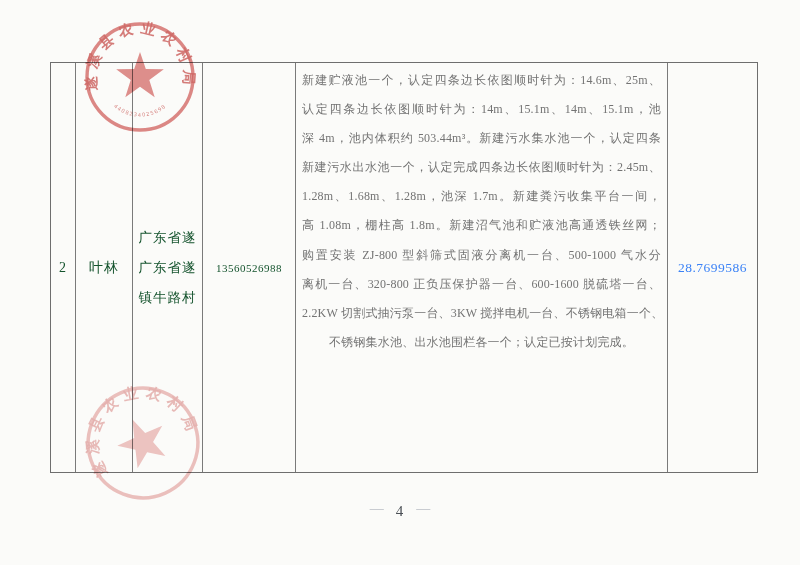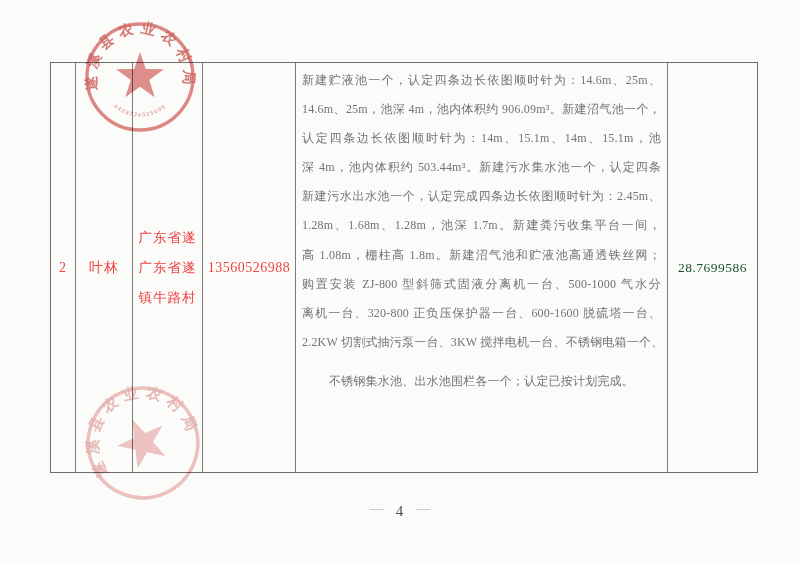--- a/index.html
+++ b/index.html
@@ -25,21 +25,21 @@
     grid-template-columns: 25px 57px 70px 93px 372px 1fr;
     background: transparent;
   }
   .cell {
     border-right: 1px solid #7a7a7a;
     box-sizing: border-box;
     display: flex;
     align-items: center;
     justify-content: center;
     font-size: 14px;
-    color: #ef4444;
+    color: #14532d;
     letter-spacing: 1px;
     overflow: hidden;
   }
   .cell:last-child { border-right: none; }
   .cell.address {
     flex-direction: column;
     line-height: 30px;
     font-size: 13.5px;
     letter-spacing: 1px;
     padding: 2px;
@@ -54,29 +54,28 @@
   .desc-line {
     height: 29.1px;
     line-height: 29.1px;
     text-align: justify;
     text-align-last: justify;
     white-space: nowrap;
     overflow: hidden;
   }
   .desc-line:last-child {
     text-align-last: center;
-    margin-top: 10px;
   }
   .addr-line {
     height: 30px; line-height: 30px;
     text-align: center;
     white-space: nowrap;
   }
-  .cell.amount { font-size: 13.5px; letter-spacing: 0.5px; color: #14532d; }
-  .cell.phone  { font-size: 14px; letter-spacing: 0.5px; }
+  .cell.amount { font-size: 13.5px; letter-spacing: 0.5px; color: #3b82f6; }
+  .cell.phone  { font-size: 11px; letter-spacing: 0.5px; }
   
   .seal {
     position: absolute;
     mix-blend-mode: multiply;
     pointer-events: none;
   }
   .seal-top    { left: 80px; top: 17px;  width: 120px; height: 120px; opacity: 0.88; }
   .seal-bottom { left: 81px; top: 381px; width: 124px; height: 124px; opacity: 0.45;
                  transform: rotate(-24deg); }
   .seal svg { overflow: visible; }
@@ -117,21 +116,20 @@
     <div class="cell address">
         <div class="addr-line">广东省遂</div>
         <div class="addr-line">广东省遂</div>
         <div class="addr-line">镇牛路村</div>
       </div>
     <div class="cell phone">
       <span>13560526988</span>
     </div>
     <div class="cell description">
         <div class="desc-line">新建贮液池一个，认定四条边长依图顺时针为：14.6m、25m、</div>
-        <div class="desc-line">14.6m、25m，池深 4m，池内体积约 906.09m³。新建沼气池一个，</div>
         <div class="desc-line">认定四条边长依图顺时针为：14m、15.1m、14m、15.1m，池</div>
         <div class="desc-line">深 4m，池内体积约 503.44m³。新建污水集水池一个，认定四条</div>
         <div class="desc-line">新建污水出水池一个，认定完成四条边长依图顺时针为：2.45m、</div>
         <div class="desc-line">1.28m、1.68m、1.28m，池深 1.7m。新建粪污收集平台一间，</div>
         <div class="desc-line">高 1.08m，棚柱高 1.8m。新建沼气池和贮液池高通透铁丝网；</div>
         <div class="desc-line">购置安装 ZJ-800 型斜筛式固液分离机一台、500-1000 气水分</div>
         <div class="desc-line">离机一台、320-800 正负压保护器一台、600-1600 脱硫塔一台、</div>
         <div class="desc-line">2.2KW 切割式抽污泵一台、3KW 搅拌电机一台、不锈钢电箱一个、</div>
         <div class="desc-line">不锈钢集水池、出水池围栏各一个；认定已按计划完成。</div>
       </div>

